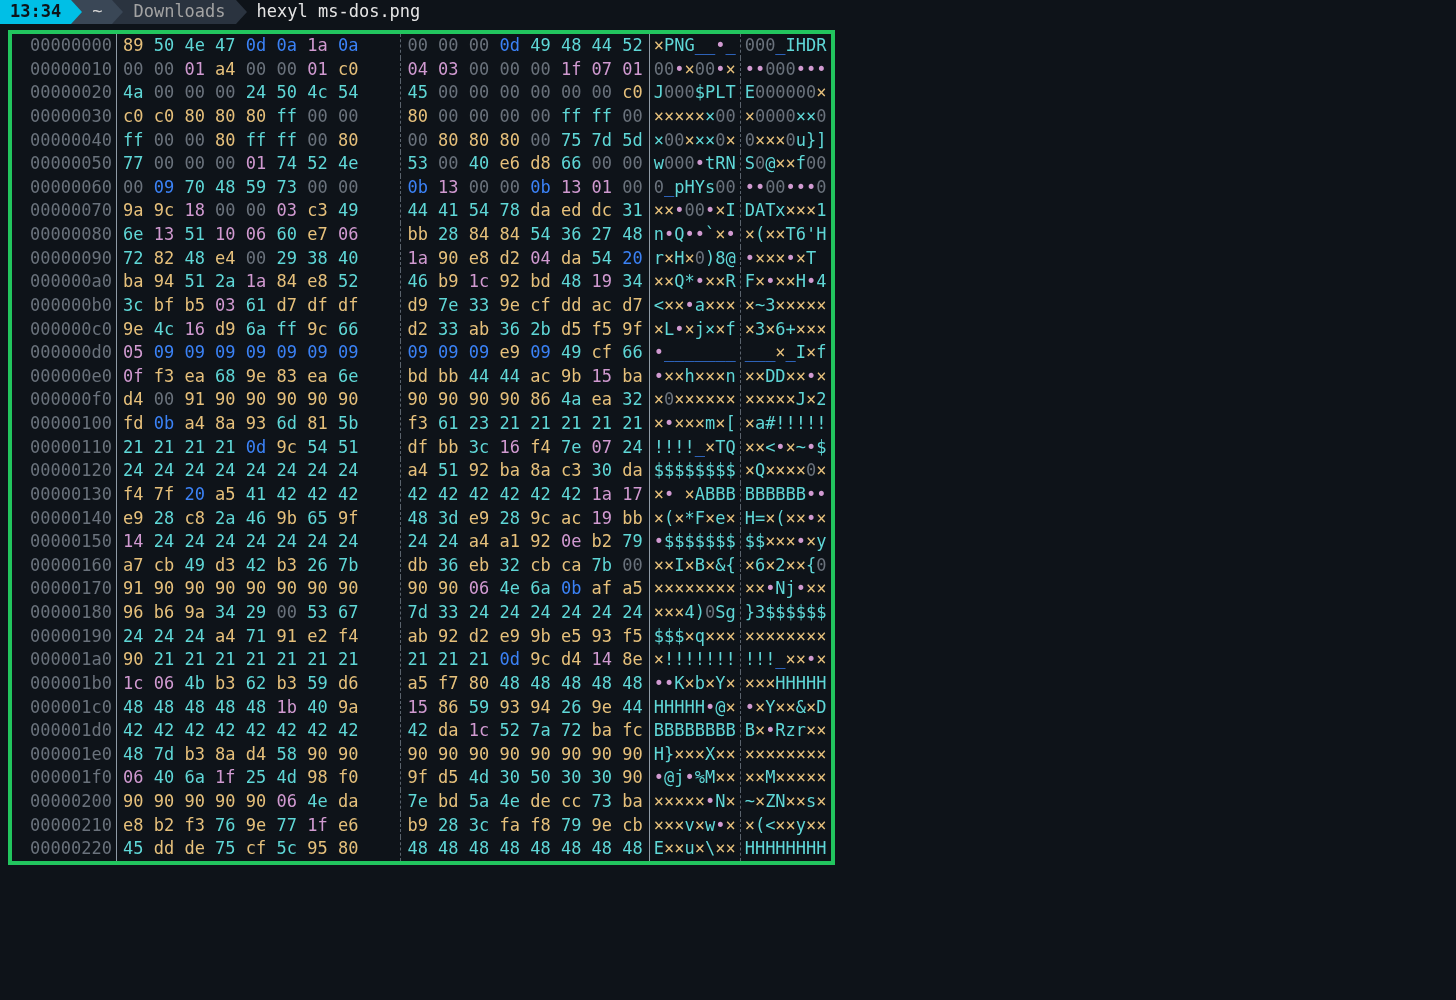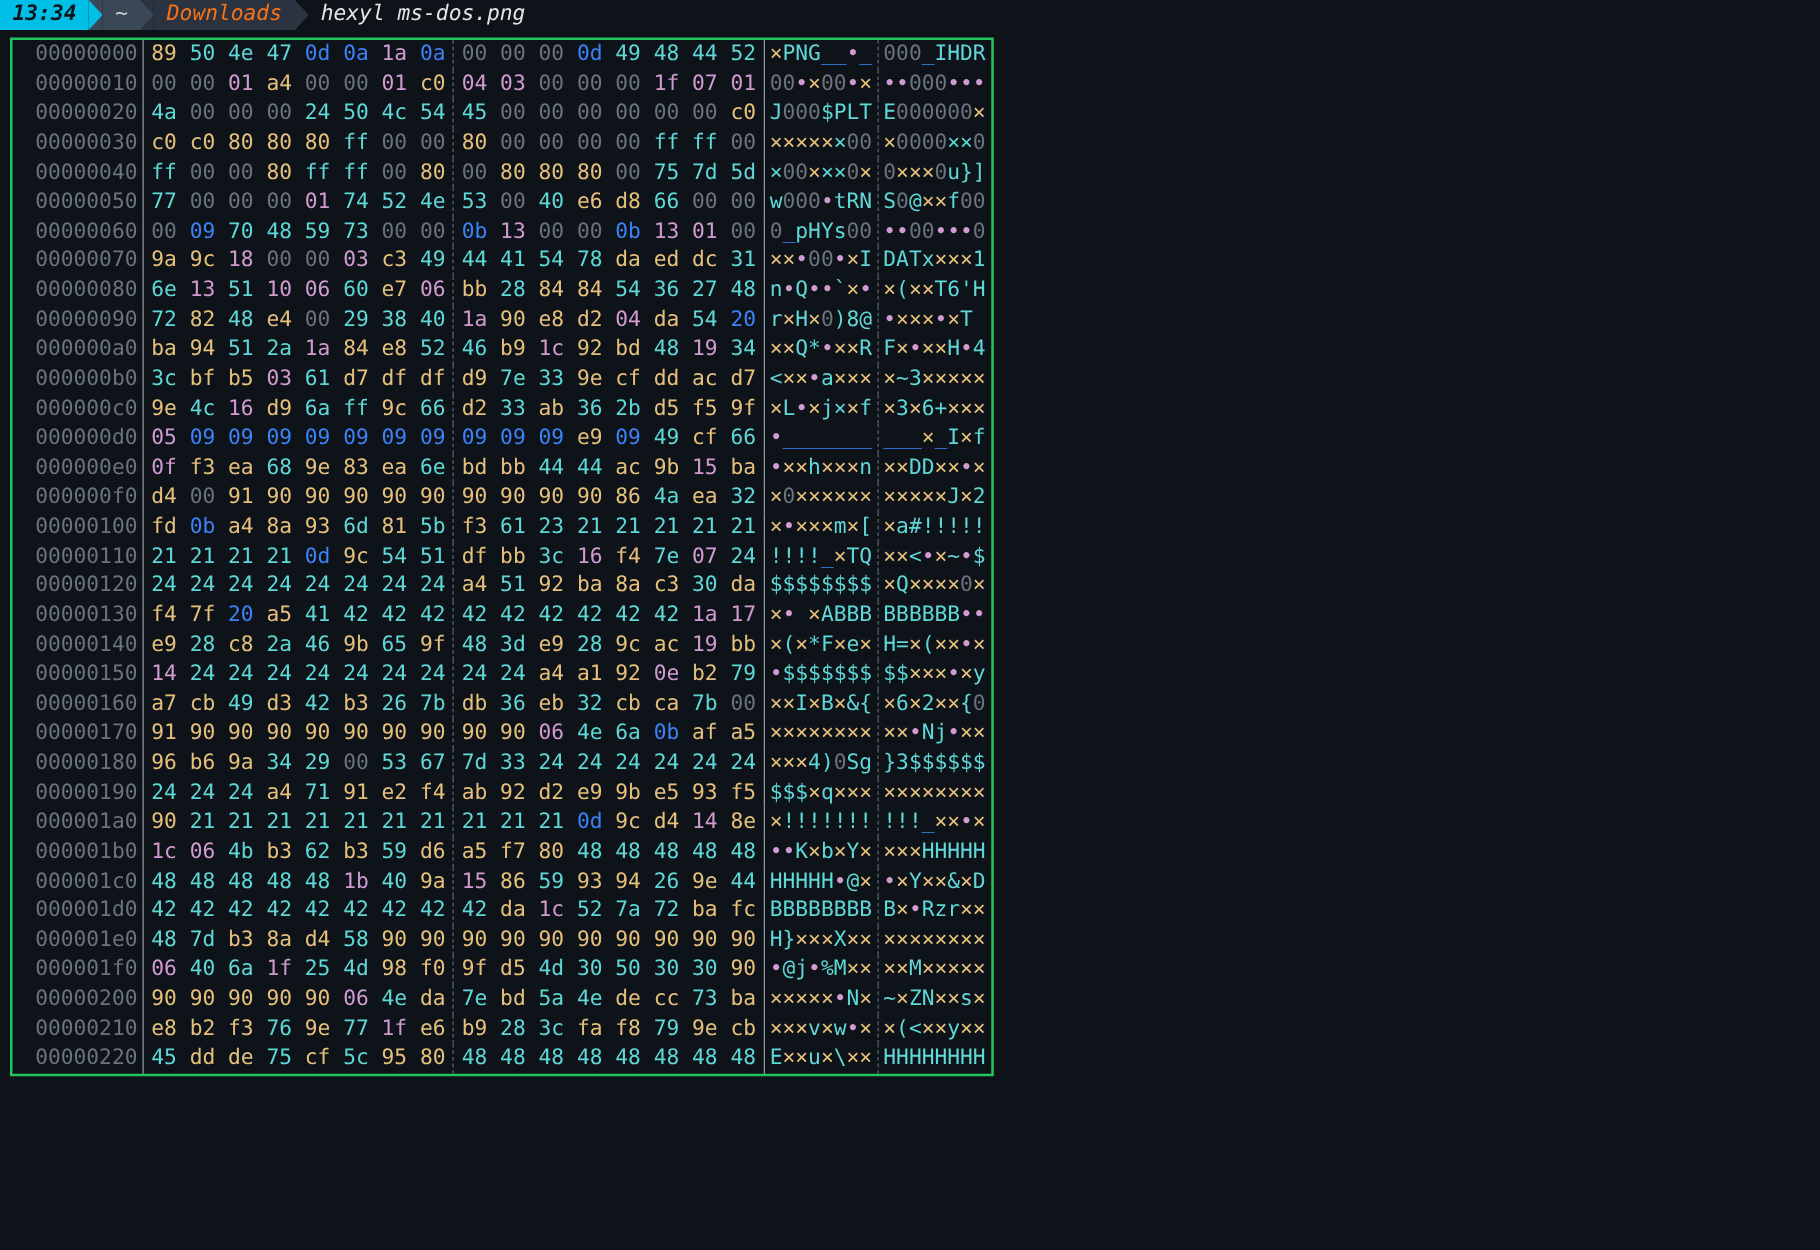--- a/index.html
+++ b/index.html
@@ -1,31 +1,31 @@
 <!DOCTYPE html>
 <html><head>
 <meta charset="utf-8">
 <style>
 html,body{margin:0;padding:0;background:#0e1319;color:#c8c8c8;font-family:"DejaVu Sans Mono",ui-monospace,Consolas,Menlo,monospace;font-size:17px;line-height:1.39;}
 #wrap{width:1456px;height:1000px;overflow:hidden;}
-.prompt{display:flex;align-items:flex-end;height:24px;font-style:italic;}
+.prompt{display:flex;align-items:flex-end;height:24px;}
 .seg{display:inline-flex;align-items:center;height:24px;padding:0 10px;}
 .seg.time{background:#00bfe6;color:#0e1319;font-weight:bold;}
 .seg.home{background:#3a4756;color:#d0d0d0;}
-.seg.dir{background:#2a333f;color:#f97316;}
+.seg.dir{background:#2a333f;color:#a3a3a3;}
 .arrow{width:0;height:0;border-style:solid;border-width:12px 0 12px 11px;}
 .arrow.a1{border-color:transparent transparent transparent #00bfe6;background:#3a4756;}
 .arrow.a2{border-color:transparent transparent transparent #3a4756;background:#2a333f;}
 .arrow.a3{border-color:transparent transparent transparent #2a333f;background:#0e1319;}
 .cmd{padding-left:10px;color:#e5e5e5;}
-.table{margin:6px 0 0 8px;border:2px solid #22c55e;display:inline-block;}
+.table{margin:6px 0 0 8px;border:4px solid #22c55e;display:inline-block;}
 .row{display:flex;white-space:pre;}
 .off{width:96px;border-right:1px solid #8e9aa5;padding:0 4px;text-align:right;color:#6a727c;}
 .hex{padding:0 6px;}
-.hex.right{border-left:1px dashed #5a636d;}
+.hex.right{border-left:1px dashed #5a636d;margin-left:36px;}
 .ascii{border-left:1px solid #8e9aa5;padding:0 4px;}
 .ascii.right{border-left:1px dashed #5a636d;}
 .b{display:inline-block;width:2ch;margin-right:1ch;text-align:right;}
 .b:last-child{margin-right:0;}
 .a{display:inline-block;width:1ch;text-align:center;}
 
 .c-grey{color:#6a727c}
 .c-cyan{color:#5fd7d7}
 .c-green{color:#3b82f6}
 .c-yellow{color:#e6c07b}

